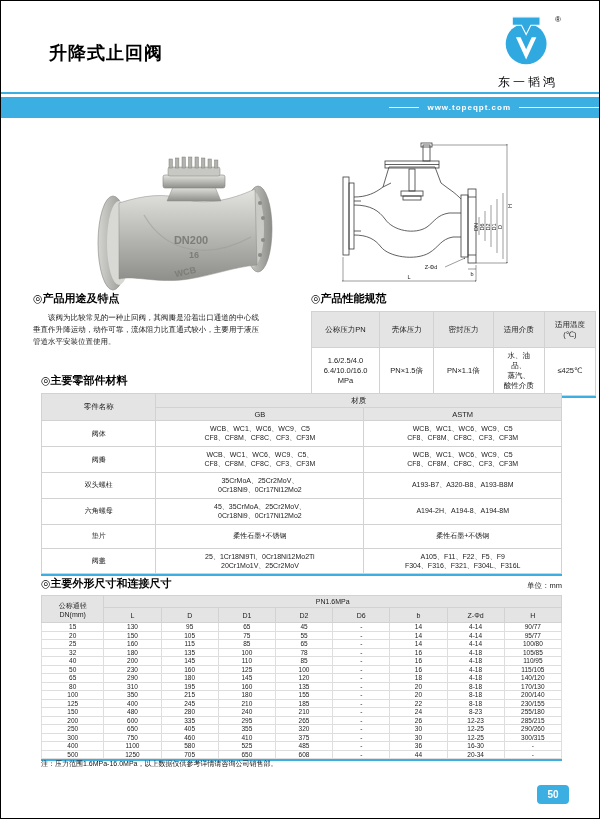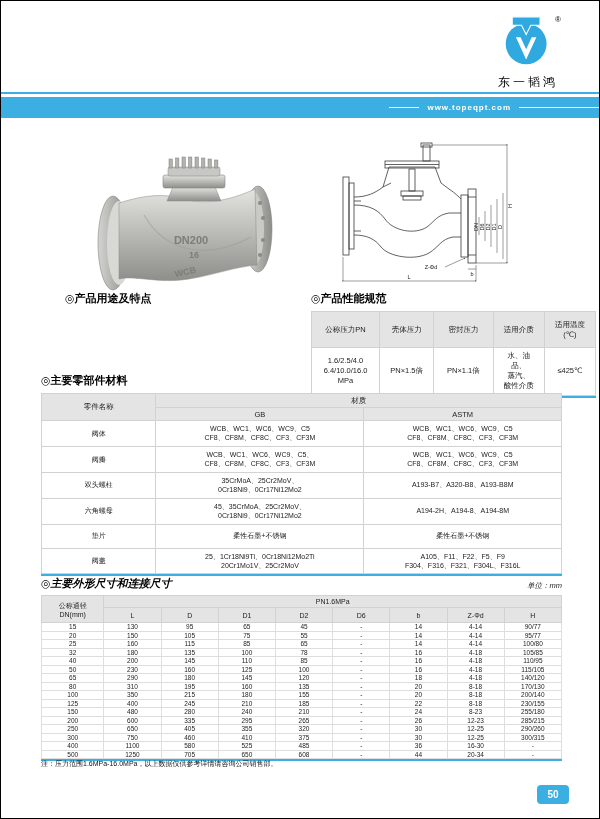--- a/index.html
+++ b/index.html
@@ -21,59 +21,60 @@
   .band-dash { height:1px; background:#fff; width:30px; }
   .band-dash-end { width:82px; }
 
   
   .photo { position:absolute; left:88px; top:142px; }
   .drawing { position:absolute; left:330px; top:138px; }
 
   
   .sec-h { font-size:11px; font-weight:bold; color:#000; }
 
-  .features { position:absolute; left:64px; top:290px; width:226px; }
+  .features { position:absolute; left:32px; top:290px; width:226px; }
   .features p { margin-top:6px; font-size:7.5px; line-height:1.6; text-align:justify; text-indent:2em; color:#222; }
 
   .perf { position:absolute; left:287px; top:290px; width:285px;margin-left:23px; }
   .perf-wrap { margin-top:5px; border-bottom:2px solid var(--accent); }
   table { border-collapse:collapse; width:100%; table-layout:fixed; }
   th, td { border:1px solid #d2d2d2; text-align:center; vertical-align:middle; }
   th { background:#e4e4e4; font-weight:normal; color:#222; }
   .perf th { font-size:7.5px; height:18px; padding:8px; }
   .perf td { font-size:7.5px; padding:3px 10px; line-height:1.35; color:#222; }
 
   .materials { position:absolute; left:40px; top:372px; width:521px; }
   .mat-wrap { margin-top:5px; border-bottom:2px solid var(--accent); }
   .materials th { font-size:7.5px; height:14px; }
   .materials .sub th { background:#e5e5e5; height:13px; }
   .materials td { font-size:7px; line-height:1.35; padding:3px 2px; height:24px; color:#222; }
 
   .dims { position:absolute; left:40px; top:575px; width:521px; }
-  .dims-head { display:flex; justify-content:space-between; align-items:flex-end;font-style:italic; }
+  .dims-head { display:flex; justify-content:space-between; align-items:flex-end; }
   .unit { font-size:7.5px; color:#222; }
   .dim-wrap { margin-top:4px; border-bottom:2px solid var(--accent); }
   .dims th { font-size:7px; padding:1px; }
   .dims .group-th { height:12px; }
   .dims .col-th th { height:15px; }
   .dims td { font-size:6.5px; height:8.5px; padding:0 1px; line-height:1.15; color:#222; border-color:#dedede; }
   .pre { white-space:pre-line; }
 
   .note { position:absolute; left:40px; top:758px; font-size:7px; color:#111; }
   .pagenum { position:absolute; right:30px; top:784px; width:32px; height:19px; background:var(--accent);
              border-radius:4px; color:#fff; font-size:10px; font-weight:bold;
              display:flex; align-items:center; justify-content:center; }
 
   svg text { font-family:"Liberation Sans","DejaVu Sans",sans-serif; }
 </style>
 </head>
 <body>
 
 <div class="page">
 
+  <h1 class="title">升降式止回阀</h1>
 
   <div class="logo">
     <svg width="52" height="56" viewBox="0 0 56 60">
       <circle cx="26" cy="33" r="22" fill="#2FA9E0"></circle>
       <path d="M11 4 h30 v9 h-10 l-5 10 -5-10 h-10 z" fill="#2FA9E0" stroke="#fff" stroke-width="1.2"></path>
       <path d="M15 26 L26 50 L37 26 L32 26 L26 39 L20 26 Z" fill="#fff"></path>
     </svg>
     <span class="logo-reg">®</span>
     <div class="brand">东一韬鸿</div>
   </div>
@@ -188,20 +189,21 @@
       <text x="164.5" y="88" transform="rotate(-90 164.5 88)" text-anchor="middle">D1</text>
       <text x="170.5" y="88" transform="rotate(-90 170.5 88)" text-anchor="middle">D</text>
       <text x="100" y="130" text-anchor="middle">Z-Φd</text>
       <text x="141" y="137" text-anchor="middle">b</text>
       <text x="78" y="140" text-anchor="middle">L</text>
     </g>
   </svg>
 
   <div class="features">
     <div class="sec-h">◎产品用途及特点</div>
+    <p>该阀为比较常见的一种止回阀，其阀瓣是沿着出口通道的中心线垂直作升降运动，动作可靠，流体阻力比直通式较小，主要用于液压管道水平安装位置使用。</p>
   </div>
 
   <div class="perf">
     <div class="sec-h">◎产品性能规范</div>
     <div class="perf-wrap">
       <table>
         <colgroup>
             <col style="width:24%">
             <col style="width:19%">
             <col style="width:21%">

